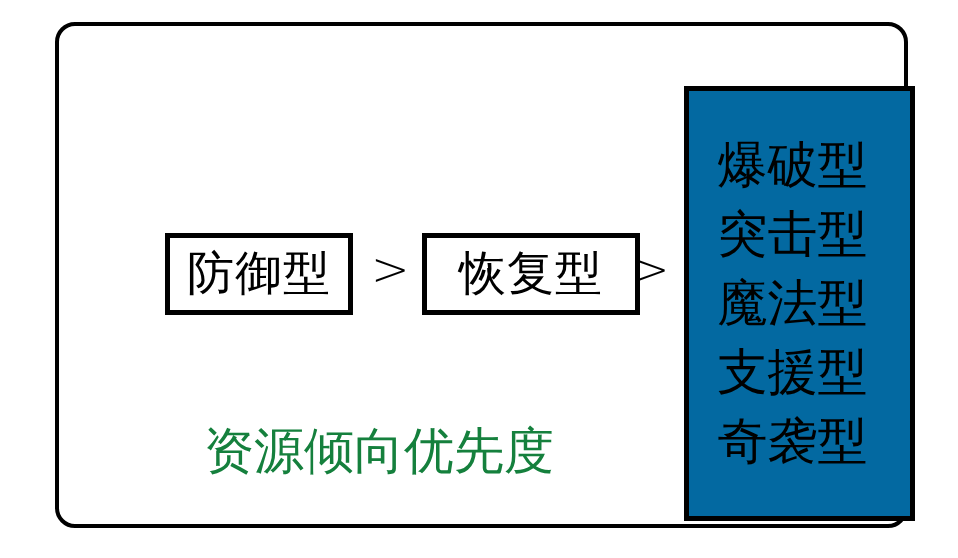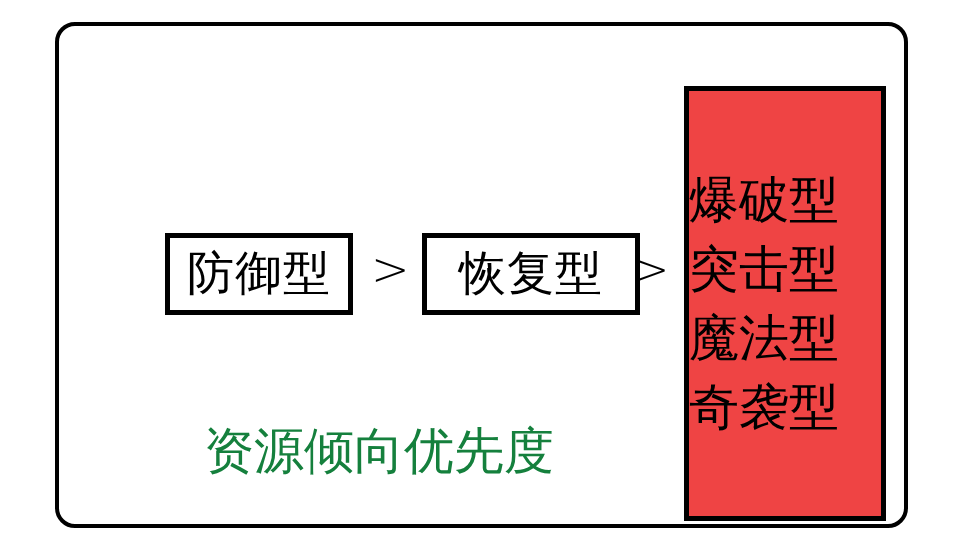--- a/index.html
+++ b/index.html
@@ -81,29 +81,29 @@
   #chevron-2 {
     left: 572px;
     top: 213px;
   }
 
   
   #list-box {
     position: absolute;
     left: 625px;
     top: 60px;
-    width: 202px;
+    width: 231px;
     height: 435px;
     box-sizing: border-box;
     border: 5px solid #000000;
-    background: #ef4444;
+    background: #0369a1;
     display: flex;
     flex-direction: column;
     justify-content: center;
-    align-items: flex-start;
+    align-items: center;
     padding-right: 14px;
   }
   .list-entry {
     font-size: 50px;
     line-height: 69px;
     color: #000000;
     white-space: nowrap;
     letter-spacing: 0px;
   }
 
@@ -135,19 +135,20 @@
     <div id="tier-box-2" class="tier-box">
       <span class="tier-label">恢复型</span>
     </div>
 
     <div id="chevron-2" class="chevron">&gt;</div>
 
     <div id="list-box">
       <div class="list-entry">爆破型</div>
       <div class="list-entry">突击型</div>
       <div class="list-entry">魔法型</div>
+      <div class="list-entry">支援型</div>
       <div class="list-entry">奇袭型</div>
     </div>
 
     <div id="caption">资源倾向优先度</div>
 
   </div>
 </div>
 
 </body></html>

